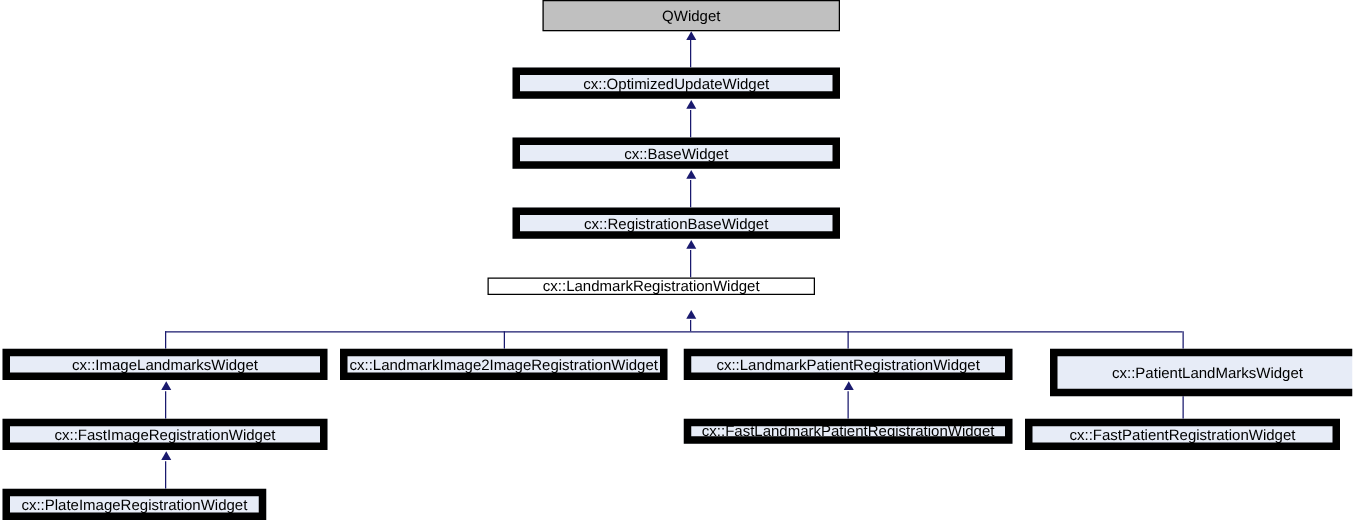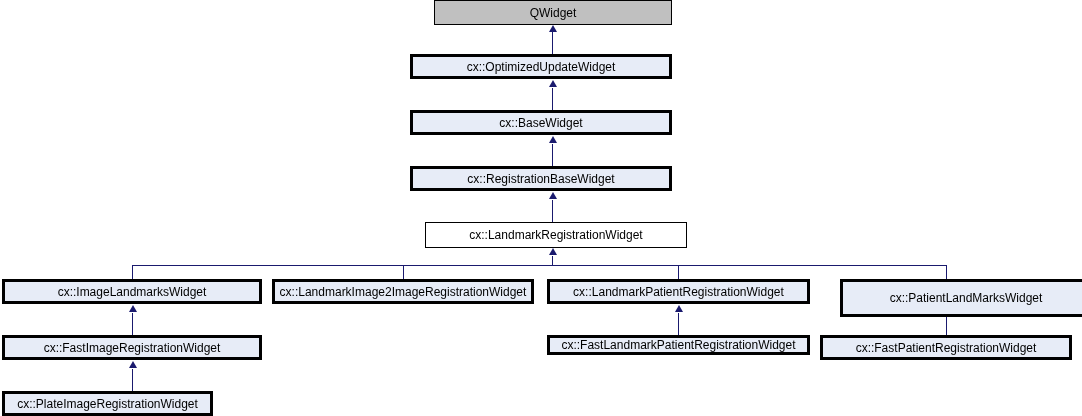--- a/index.html
+++ b/index.html
@@ -24,21 +24,21 @@
     align-items: center;
     justify-content: center;
     font-size: 12px;
     line-height: 1;
     letter-spacing: 0px;
     white-space: nowrap;
     color: #000000;
   }
   .node-inherit {
     background: #e7ecf7;
-    border: 3px solid #000000;
+    border: 6px solid #000000;
   }
   .node-root {
     background: #c0c0c0;
     border: 1px solid #000000;
   }
   .node-current {
     background: #ffffff;
     border: 1px solid #000000;
   }
   .edge {
@@ -103,21 +103,21 @@
   </div>
 
   <div class="node node-inherit" style="left:410px; top:110px; width:262px; height:25px;">
     <span>cx::BaseWidget</span>
   </div>
 
   <div class="node node-inherit" style="left:410px; top:166px; width:262px; height:25px;">
     <span>cx::RegistrationBaseWidget</span>
   </div>
 
-  <div class="node node-current" style="left:425px; top:222px; width:262px; height:26px;">
+  <div class="node node-current" style="left:390px; top:222px; width:262px; height:14px;">
     <span>cx::LandmarkRegistrationWidget</span>
   </div>
 
   <div class="node node-inherit" style="left:2px; top:279px; width:260px; height:25px;">
     <span>cx::ImageLandmarksWidget</span>
   </div>
 
   <div class="node node-inherit" style="left:272px; top:279px; width:262px; height:25px;">
     <span>cx::LandmarkImage2ImageRegistrationWidget</span>
   </div>

